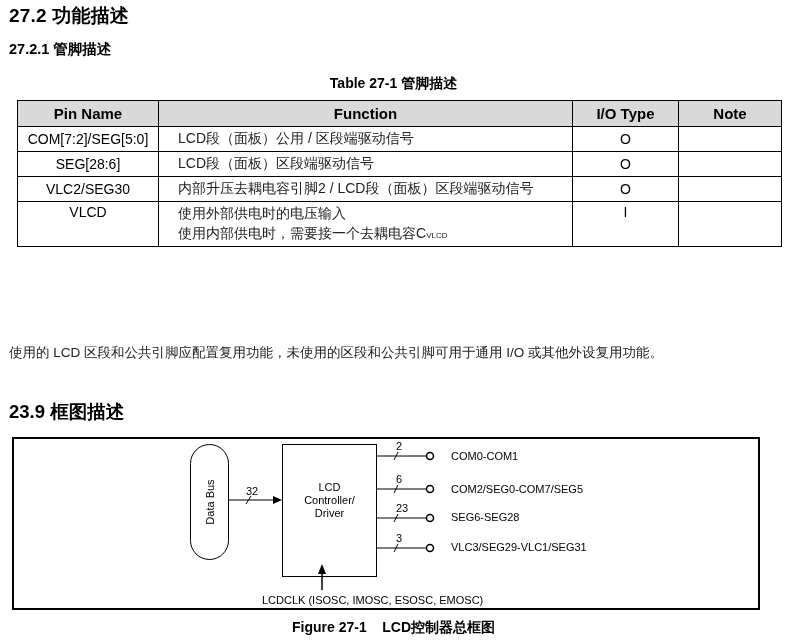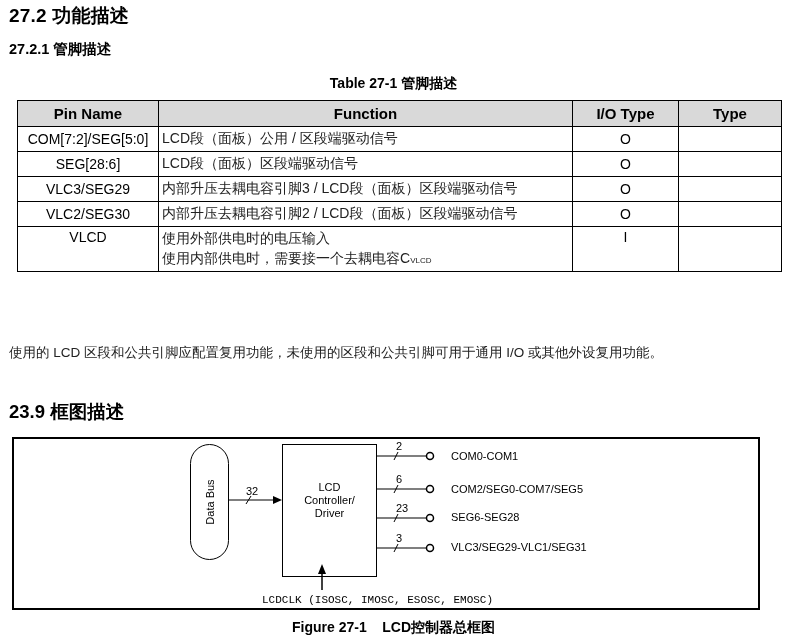--- a/index.html
+++ b/index.html
@@ -3,21 +3,21 @@
 <meta charset="utf-8">
 <style>
   * { box-sizing: border-box; margin: 0; padding: 0; }
   html, body { width: 787px; height: 642px; background: #ffffff; overflow: hidden; }
   body { position: relative; font-family: "Liberation Sans", "DejaVu Sans", sans-serif; color: #000; }
   .abs { position: absolute; }
   .h2 { left: 9px; top: 3px; font-size: 19px; font-weight: bold; letter-spacing: 0.2px; }
   .h3 { left: 9px; top: 40px; font-size: 14.5px; font-weight: bold; }
   .tcap { left: 0; width: 787px; top: 75px; text-align: center; font-size: 14px; font-weight: bold; }
   table.pins { position: absolute; left: 17px; top: 100px; width: 764px; border-collapse: collapse; table-layout: fixed; font-size: 14px; }
-  table.pins th, table.pins td { border: 1px solid #000; height: 25px; padding: 0 3px; vertical-align: middle; white-space: nowrap; overflow: hidden; }
+  table.pins th, table.pins td { border: 1px solid #000; height: 25px; padding: 0 19px; vertical-align: middle; white-space: nowrap; overflow: hidden; }
   table.pins th { background: #d9d9d9; font-weight: bold; font-size: 15px; text-align: center; height: 26px; }
   table.pins td.c { text-align: center; }
   table.pins td.fn { color: #222; }
   table.pins tr.tall td { height: 43px; vertical-align: top; padding-top: 2px; margin-top: 36px; }
   table.pins tr.tall td.fn { line-height: 20px; padding-top: 1px; }
   sub.vlcd { font-size: 8px; vertical-align: baseline; font-weight: normal; }
   .para { left: 9px; top: 344px; font-size: 13.5px; color: #222; white-space: nowrap; }
   .h2b { left: 9px; top: 399px; font-size: 18.5px; font-weight: bold; }
   .frame { left: 12px; top: 437px; width: 748px; height: 173px; border: 2px solid #000; }
   .pill { left: 190px; top: 444px; width: 39px; height: 116px; border: 1px solid #000; border-radius: 20px; }
@@ -40,39 +40,33 @@
     <col style="width:141px">
     <col style="width:414px">
     <col style="width:106px">
     <col style="width:103px">
   </colgroup>
   <thead>
     <tr>
       <th>Pin Name</th>
       <th>Function</th>
       <th>I/O Type</th>
-      <th>Type</th>
+      <th>Note</th>
     </tr>
   </thead>
   <tbody>
     <tr>
       <td class="c" style="padding:0 2px">COM[7:2]/SEG[5:0]</td>
       <td class="fn">LCD段（面板）公用 / 区段端驱动信号</td>
       <td class="c">O</td>
       <td></td>
     </tr>
     <tr>
       <td class="c">SEG[28:6]</td>
       <td class="fn">LCD段（面板）区段端驱动信号</td>
-      <td class="c">O</td>
-      <td></td>
-    </tr>
-    <tr>
-      <td class="c">VLC3/SEG29</td>
-      <td class="fn">内部升压去耦电容引脚3 / LCD段（面板）区段端驱动信号</td>
       <td class="c">O</td>
       <td></td>
     </tr>
     <tr>
       <td class="c">VLC2/SEG30</td>
       <td class="fn">内部升压去耦电容引脚2 / LCD段（面板）区段端驱动信号</td>
       <td class="c">O</td>
       <td></td>
     </tr>
     <tr class="tall">
@@ -146,15 +140,15 @@
 
 <div class="abs dlabel" style="left:396px; top:473px;">6</div>
 <div class="abs dlabel" style="left:451px; top:483px;">COM2/SEG0-COM7/SEG5</div>
 
 <div class="abs dlabel" style="left:396px; top:502px;">23</div>
 <div class="abs dlabel" style="left:451px; top:511px;">SEG6-SEG28</div>
 
 <div class="abs dlabel" style="left:396px; top:532px;">3</div>
 <div class="abs dlabel" style="left:451px; top:541px;">VLC3/SEG29-VLC1/SEG31</div>
 
-<div class="abs dlabel" style="left:262px; top:594px;font-family:Liberation Mono, monospace;">LCDCLK (ISOSC, IMOSC, ESOSC, EMOSC)</div>
+<div class="abs dlabel" style="left:262px; top:594px;">LCDCLK (ISOSC, IMOSC, ESOSC, EMOSC)</div>
 
 <div class="abs fig" style="white-space:pre">Figure 27-1    LCD控制器总框图</div>
 
 </body></html>

